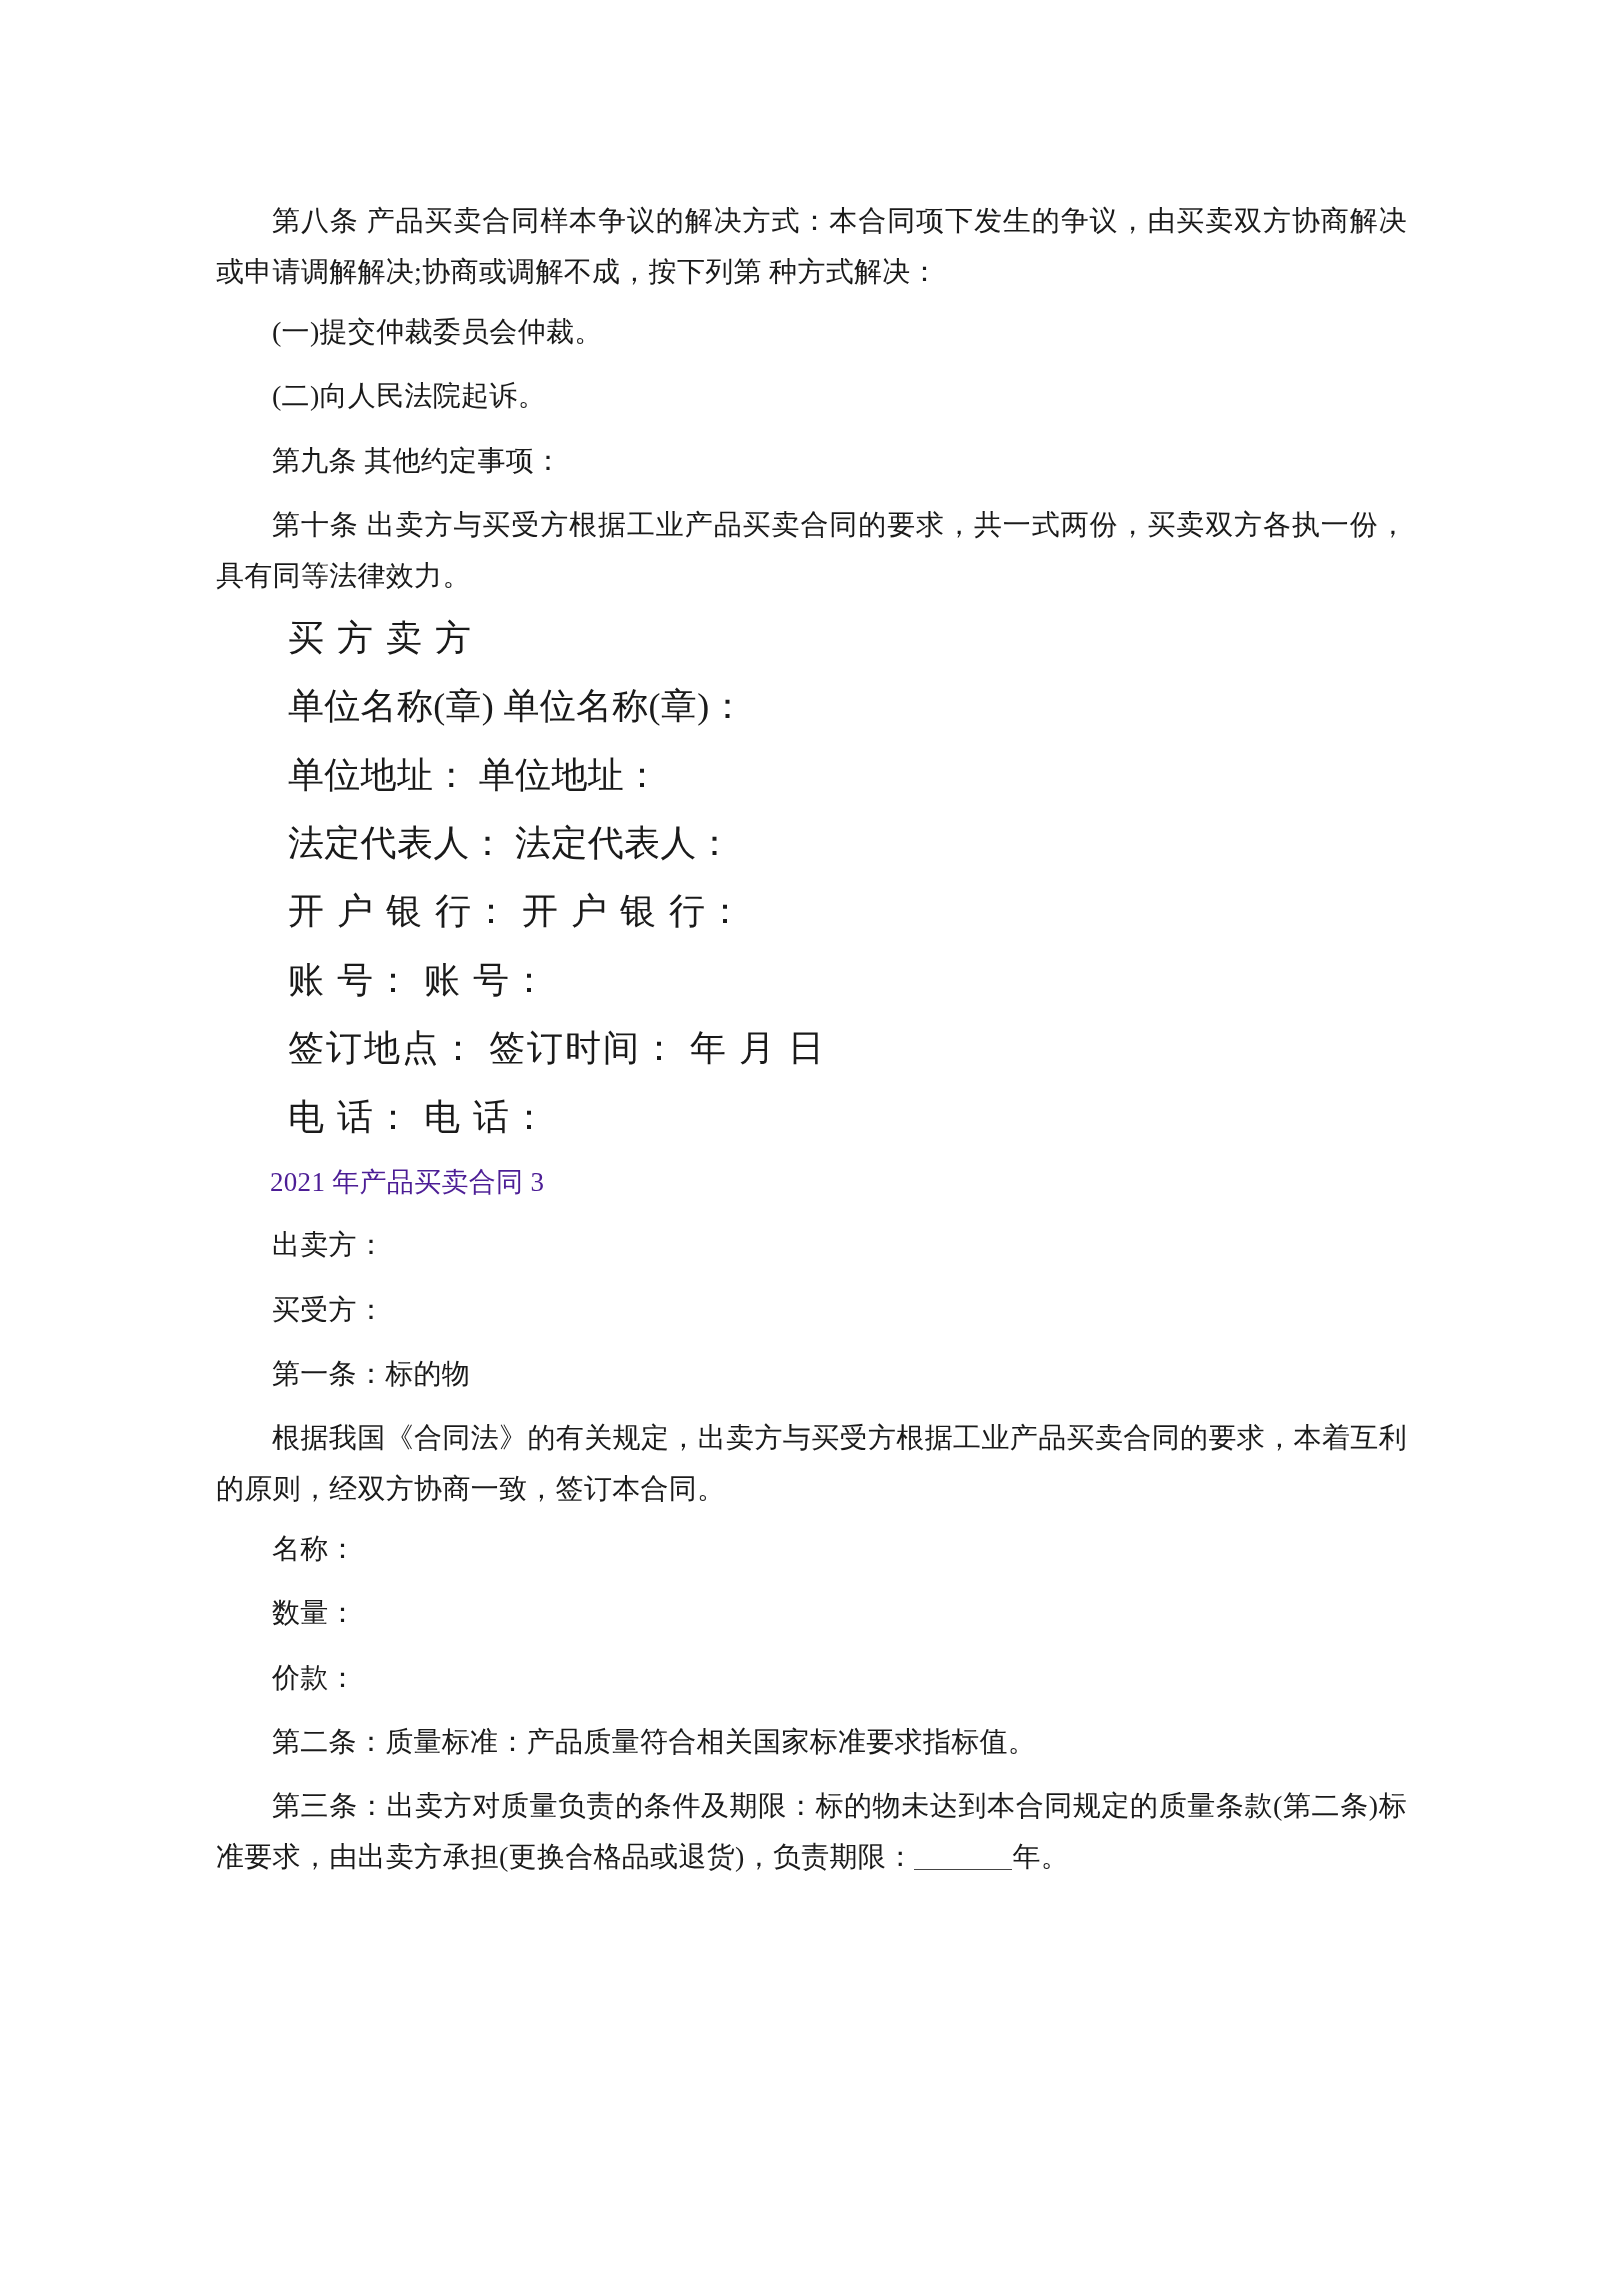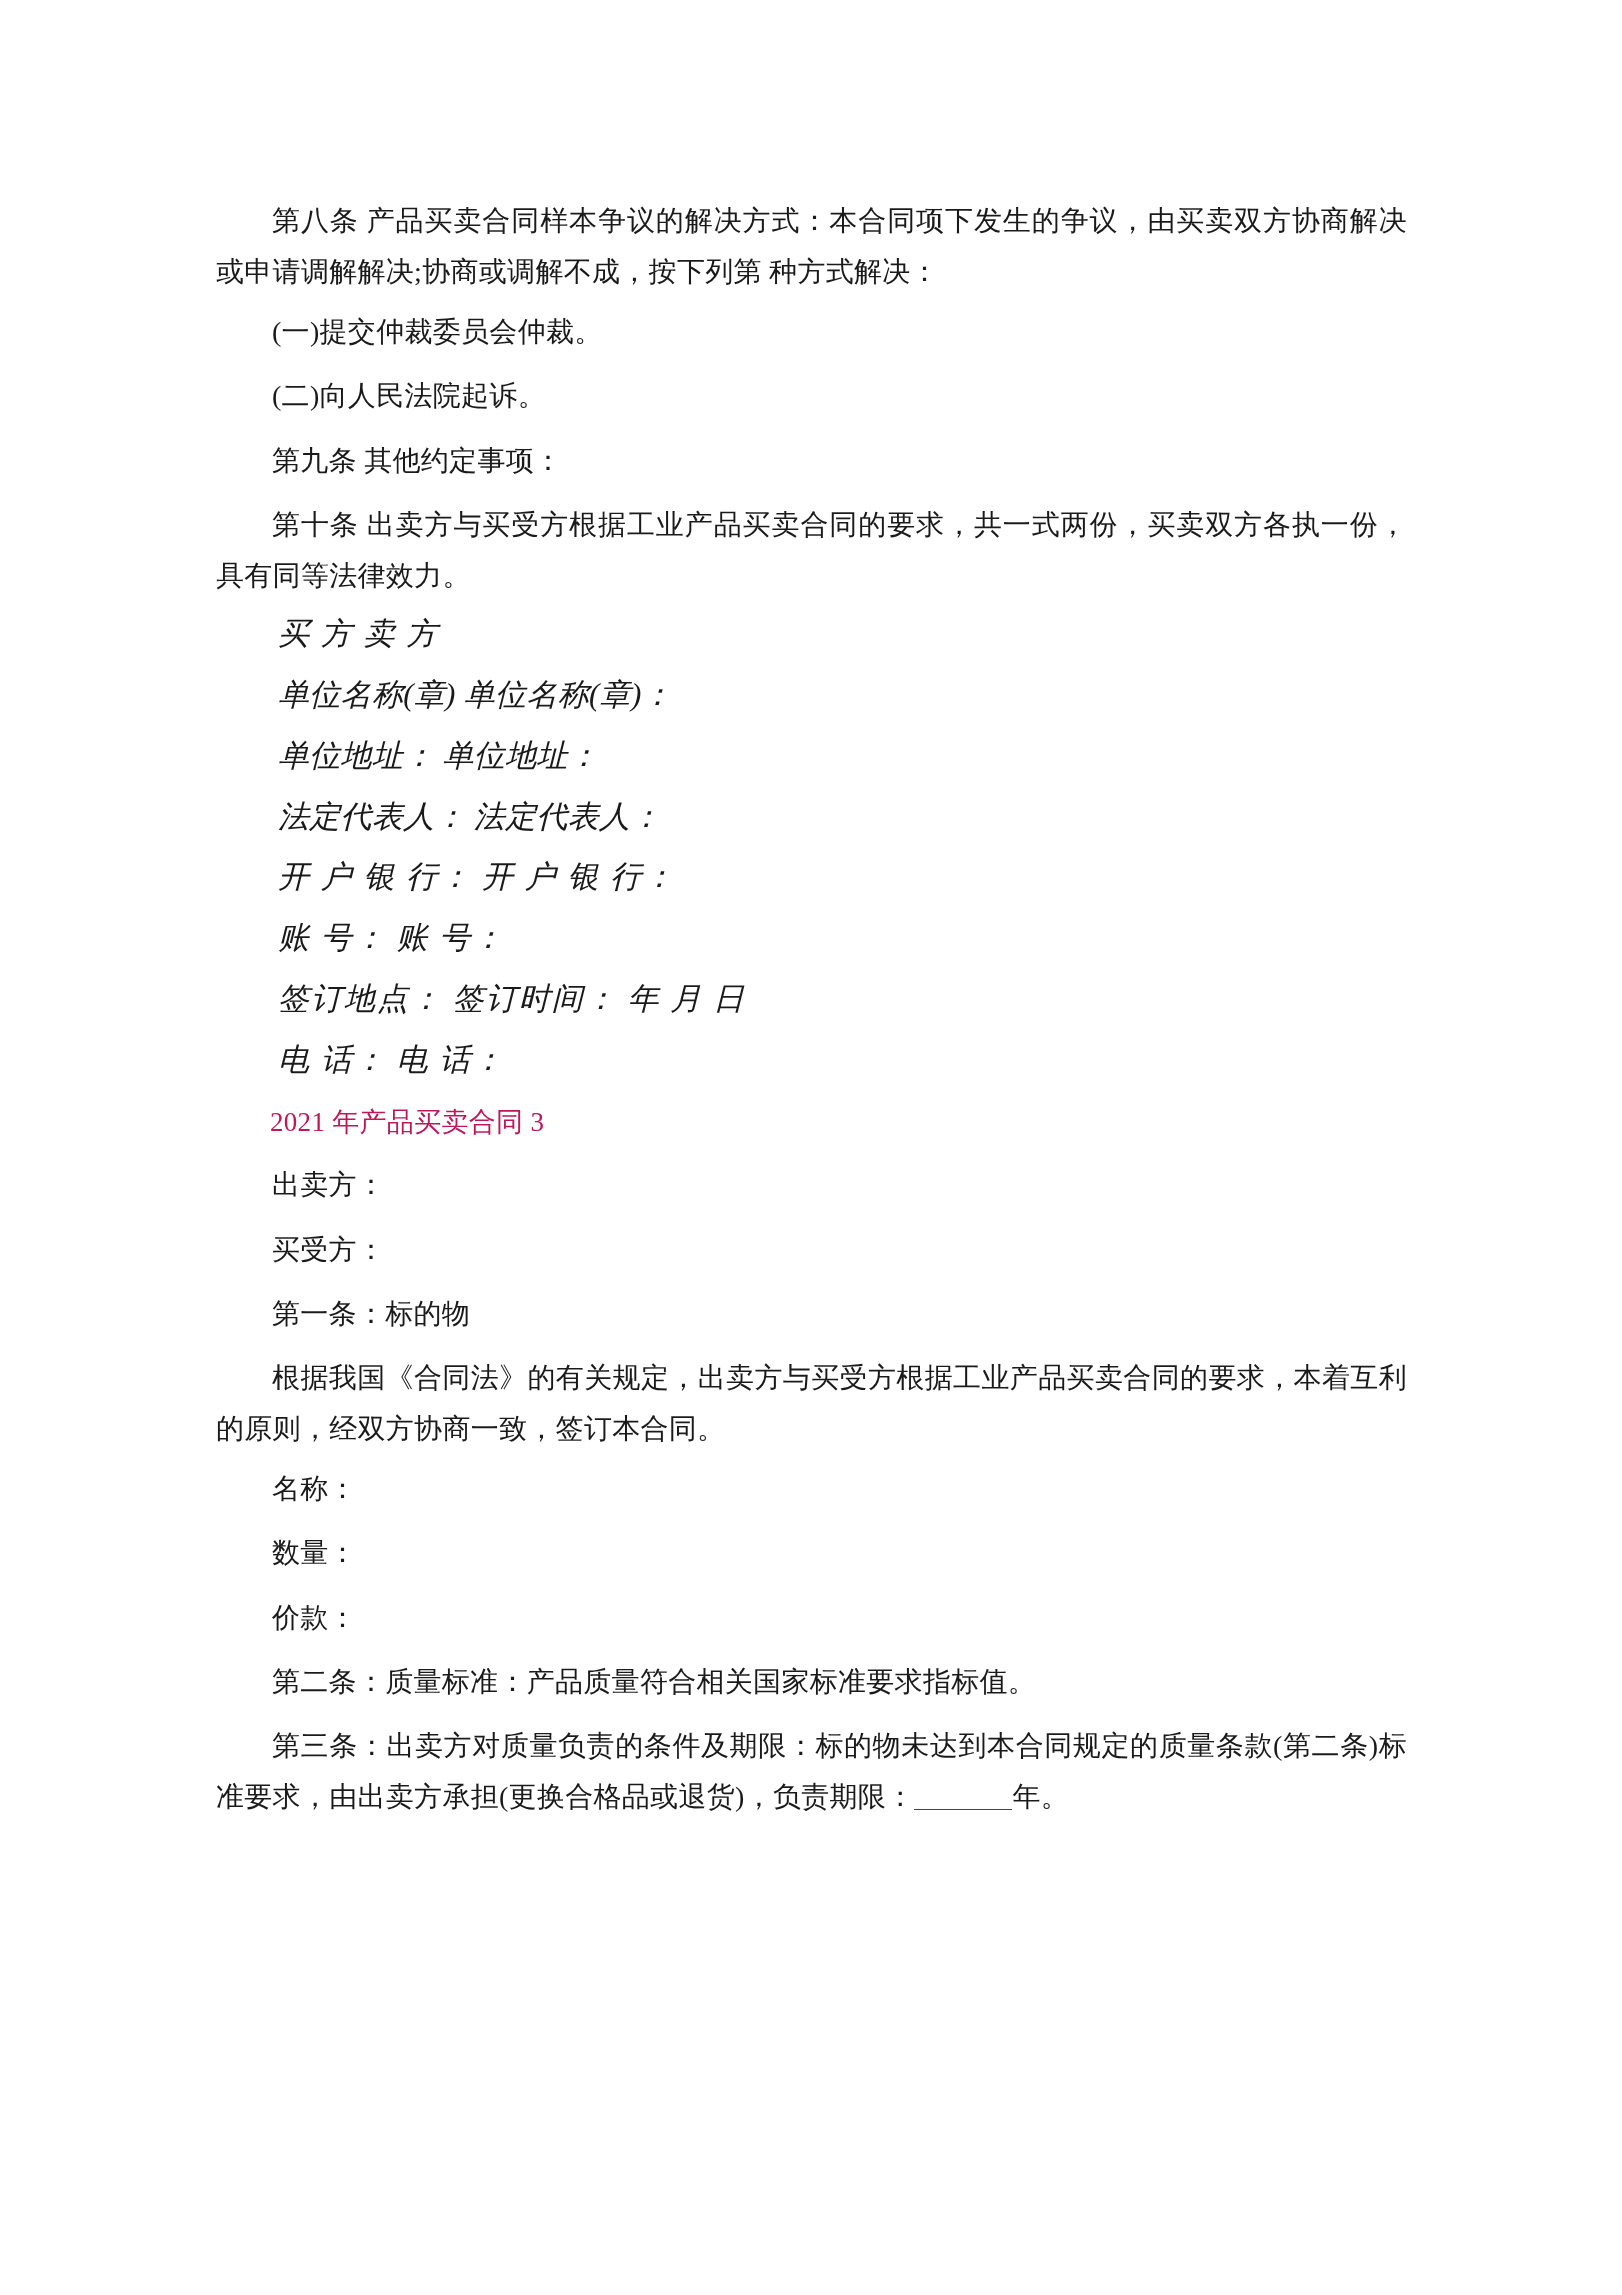--- a/index.html
+++ b/index.html
@@ -28,37 +28,36 @@
     letter-spacing: 0.3px;
   }
   p.para {
     margin: 0 0 5.2px 0;
     text-indent: 2em;
   }
   
   p.sig {
     margin: 0 0 14.4px 0;
     text-indent: 2em;
-    font-size: 31px;
+    font-size: 36px;
     line-height: 1.5;
-    font-style: italic;
   }
   p.sig.spaced {
     letter-spacing: 2px;
   }
   
   p.clause {
     margin: 0 0 14.4px 0;
     text-indent: 2em;
   }
   p.title-line {
     margin: 0 0 14.4px 0;
     text-indent: 2em;
     font-size: 27px;
-    color: #be185d;
+    color: #4c1d95;
   }
   .blank-line {
     display: inline-block;
     border-bottom: 1.3px solid #444;
     width: 98px;
     vertical-align: -3.9px;
   }
   p.body-flow {
     margin: 0 0 9.2px 0;
     text-indent: 2em;

